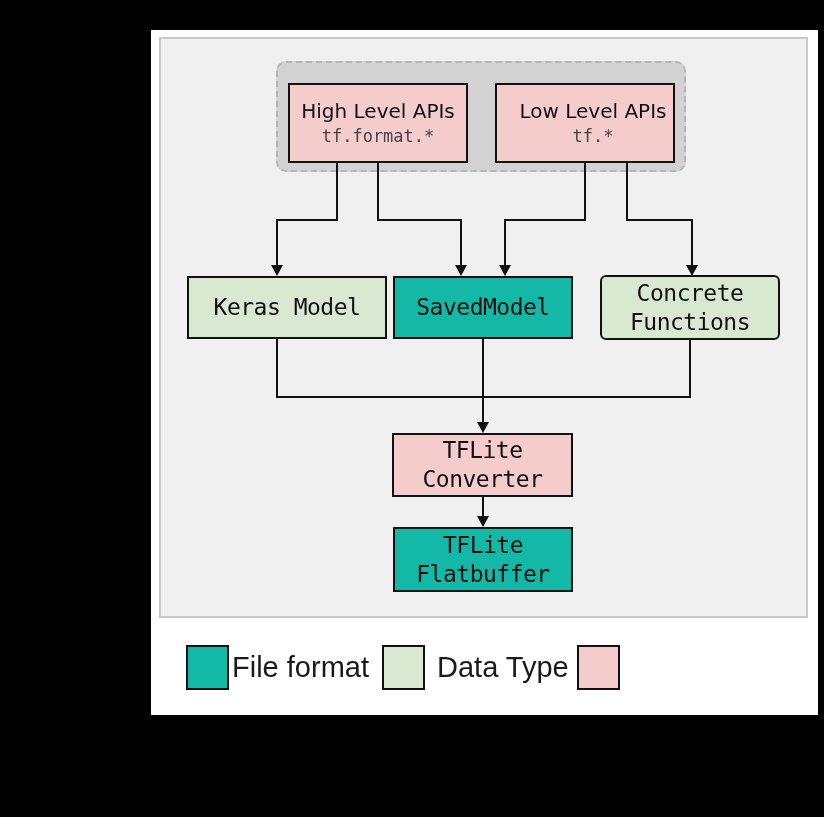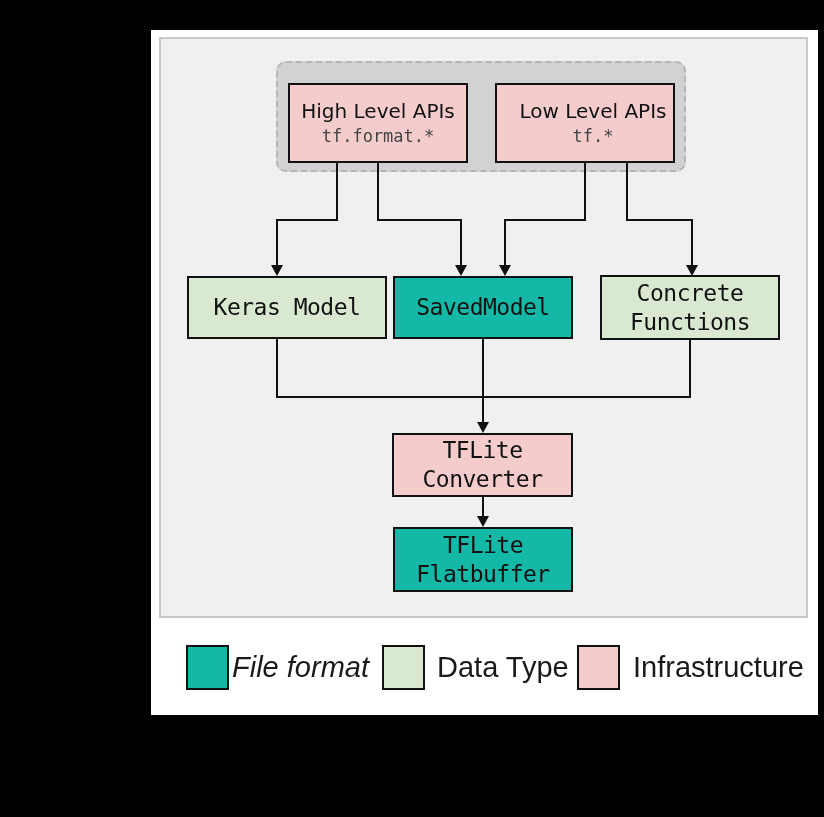--- a/index.html
+++ b/index.html
@@ -68,21 +68,21 @@
     <div class="arrow-down" style="left:304px; top:235px;"></div>
     <div class="arrow-down" style="left:348px; top:235px;"></div>
     <div class="arrow-down" style="left:535px; top:235px;"></div>
 
     <div class="node fill-lightgreen" style="left:36px; top:246px; width:200px; height:63px;">
       <div class="mono">Keras Model</div>
     </div>
     <div class="node fill-green" style="left:242px; top:246px; width:180px; height:63px;">
       <div class="mono">SavedModel</div>
     </div>
-    <div class="node fill-lightgreen" style="left:449px; top:245px; width:180px; height:65px;">
+    <div class="node fill-lightgreen" style="left:449px; top:245px; width:180px; height:65px;border-radius:6px;">
       <div class="mono">Concrete
 Functions</div>
     </div>
 
     <div class="line" style="left:125px; top:309px; width:2px; height:59px;"></div>
     <div class="line" style="left:538px; top:310px; width:2px; height:58px;"></div>
     <div class="line" style="left:125px; top:366px; width:415px; height:2px;"></div>
     <div class="line" style="left:331px; top:309px; width:2px; height:84px;"></div>
     <div class="arrow-down" style="left:326px; top:392px;"></div>
 
@@ -93,22 +93,21 @@
 
     <div class="line" style="left:331px; top:467px; width:2px; height:20px;"></div>
     <div class="arrow-down" style="left:326px; top:486px;"></div>
 
     <div class="node fill-green" style="left:242px; top:497px; width:180px; height:65px;">
       <div class="mono">TFLite
 Flatbuffer</div>
     </div>
 
     <div class="legend-swatch fill-green" style="left:35px;"></div>
-    <div class="legend-label" style="left:81px;font-style:italic;">File format</div>
+    <div class="legend-label" style="left:81px;">File format</div>
 
     <div class="legend-swatch fill-lightgreen" style="left:231px;"></div>
     <div class="legend-label" style="left:286px;">Data Type</div>
 
     <div class="legend-swatch fill-pink" style="left:426px;"></div>
-    <div class="legend-label" style="left:482px;">Infrastructure</div>
 
   </div>
 </div>
 
 </body></html>

